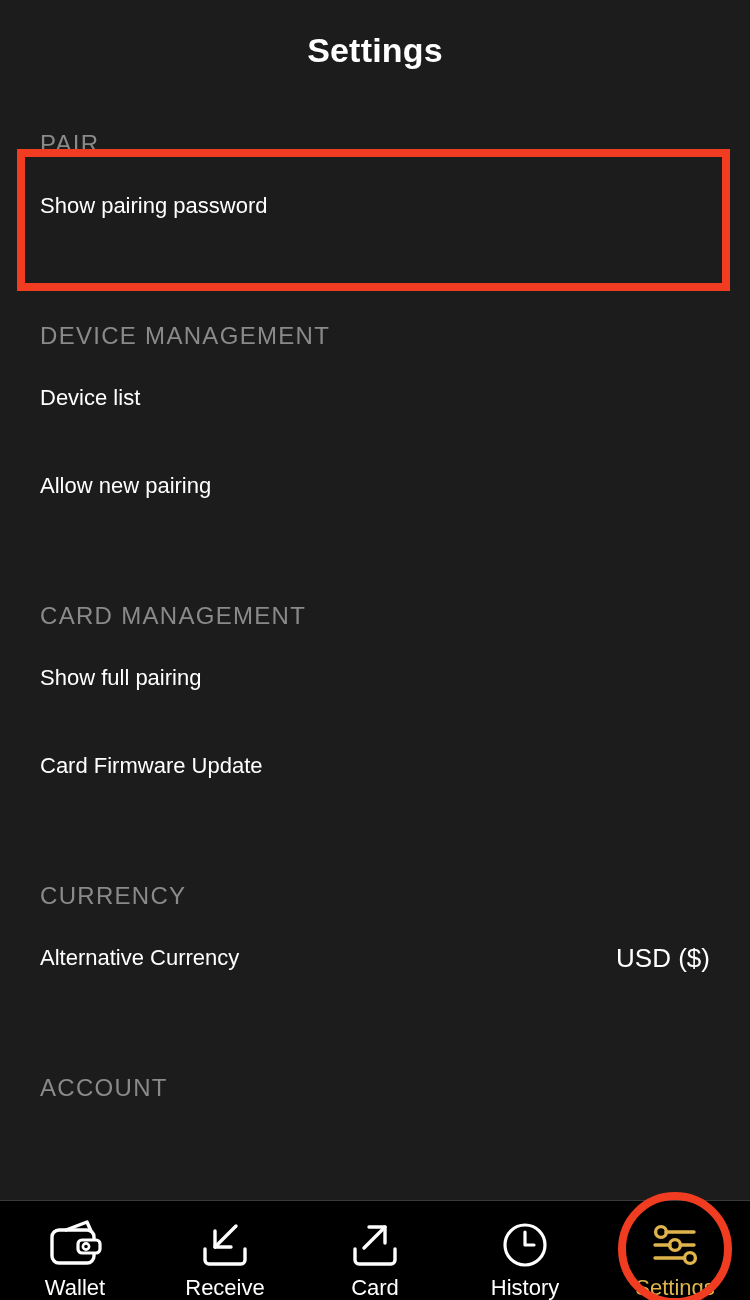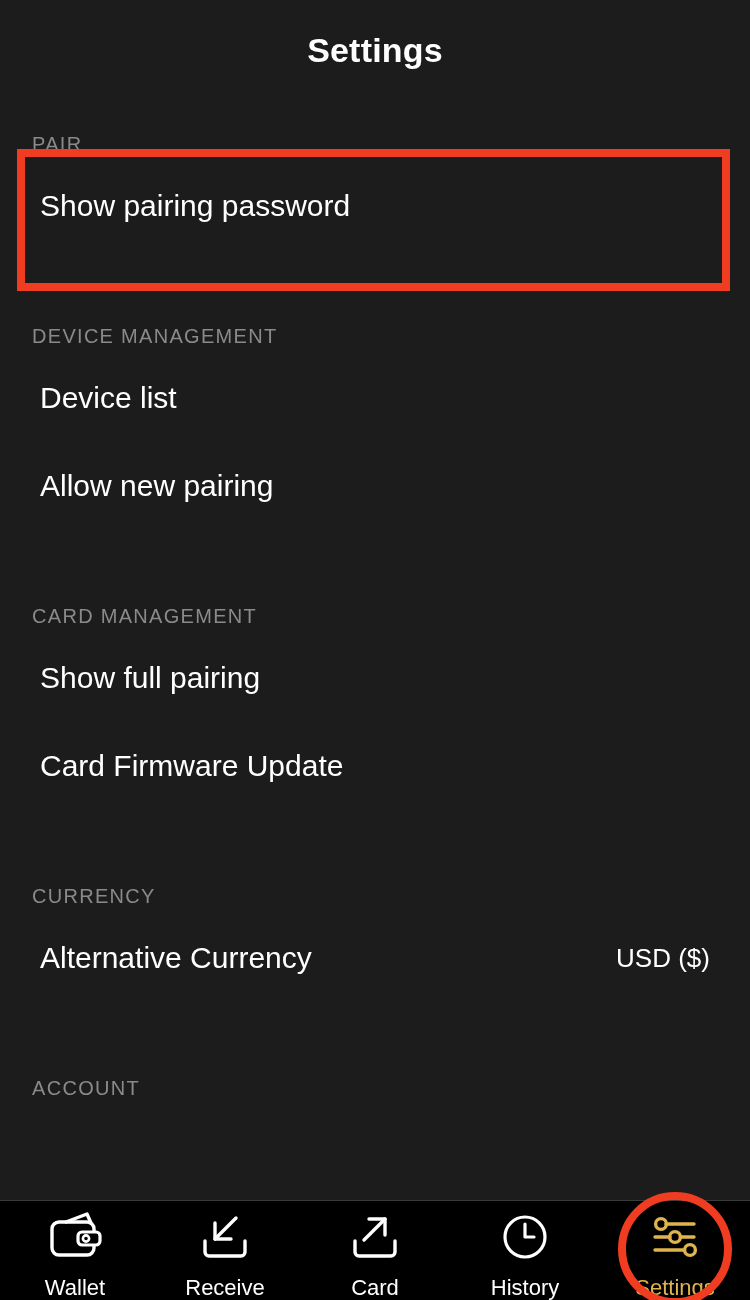--- a/index.html
+++ b/index.html
@@ -31,35 +31,35 @@
   
   .list {
     position:absolute; top:100px; left:0;
     width:750px; height:1100px;
     background:#1c1c1c;
     overflow:hidden;
   }
   .section { width:100%; }
   .section-header {
     color:#8a8a8a;
-    font-size:20px;
+    font-size:24px;
     letter-spacing:1.3px;
     padding:26px 0 0 32px;
     height:62px;
-    display:flex; align-items:center;
+    display:flex; align-items:center;margin-left:8px;
   }
   .row {
     height:88px;
     display:flex; align-items:center; justify-content:space-between;
     padding:0 40px 0 40px;
     background:#1c1c1c;
   }
   .row-label {
     color:#ffffff;
-    font-size:30px;
+    font-size:22px;
     line-height:34px;
   }
   .row-value {
     color:#ffffff;
     font-size:26px;
     line-height:34px;
   }
   .spacer-md { height:42px; }
 
   
@@ -78,21 +78,21 @@
     width:750px; height:100px;
     background:#000000;
     border-top:1px solid #3a3a3a;
     display:flex; align-items:flex-start;
     z-index:20;
   }
   .tab {
     flex:1 1 0;
     height:100px;
     display:flex; flex-direction:column;
-    align-items:center; justify-content:space-between;
+    align-items:center; justify-content:flex-end;
     padding-top:8px;
     position:relative;
   }
   .tab-icon {
     width:62px; height:56px;
     display:flex; align-items:center; justify-content:center;
   }
   .tab-label {
     margin-top:2px;
     font-size:22px;

